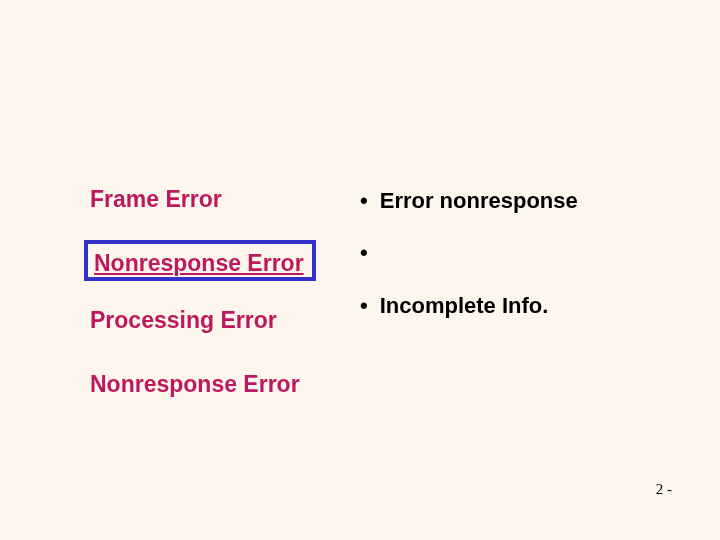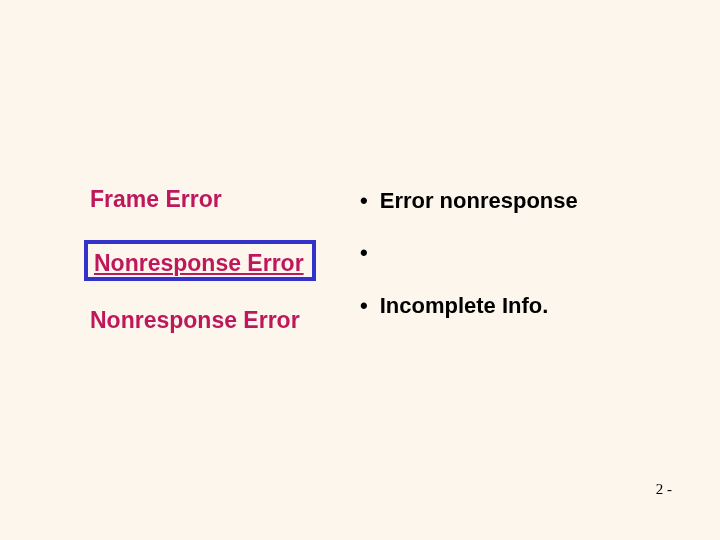--- a/index.html
+++ b/index.html
@@ -69,20 +69,21 @@
     font-family: "Times New Roman", Times, serif;
   }
 </style>
 </head>
 <body>
 
 <div class="container">
   <div class="left-col">
     <div class="left-item">Frame Error</div>
     <div class="left-item highlight">Nonresponse Error</div>
+    <div class="left-item">Processing Error</div>
     <div class="left-item">Nonresponse Error</div>
   </div>
   <div class="right-col">
     <div class="right-item">
       <span class="bullet">•</span>
       <span>Error nonresponse</span>
     </div>
     <div class="right-item">
       <span class="bullet">•</span>
     </div>

